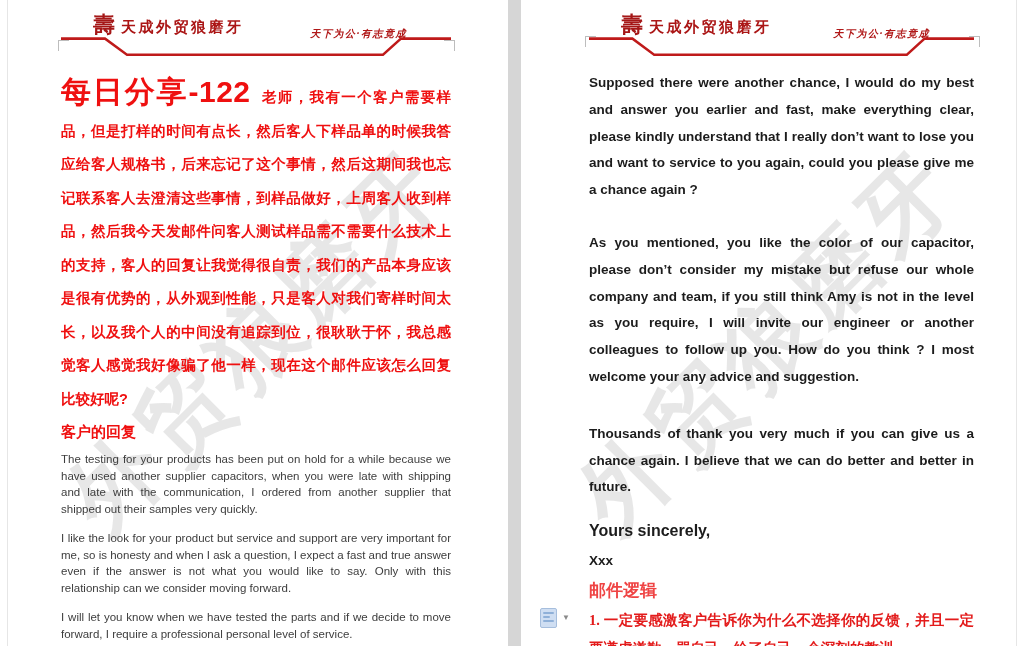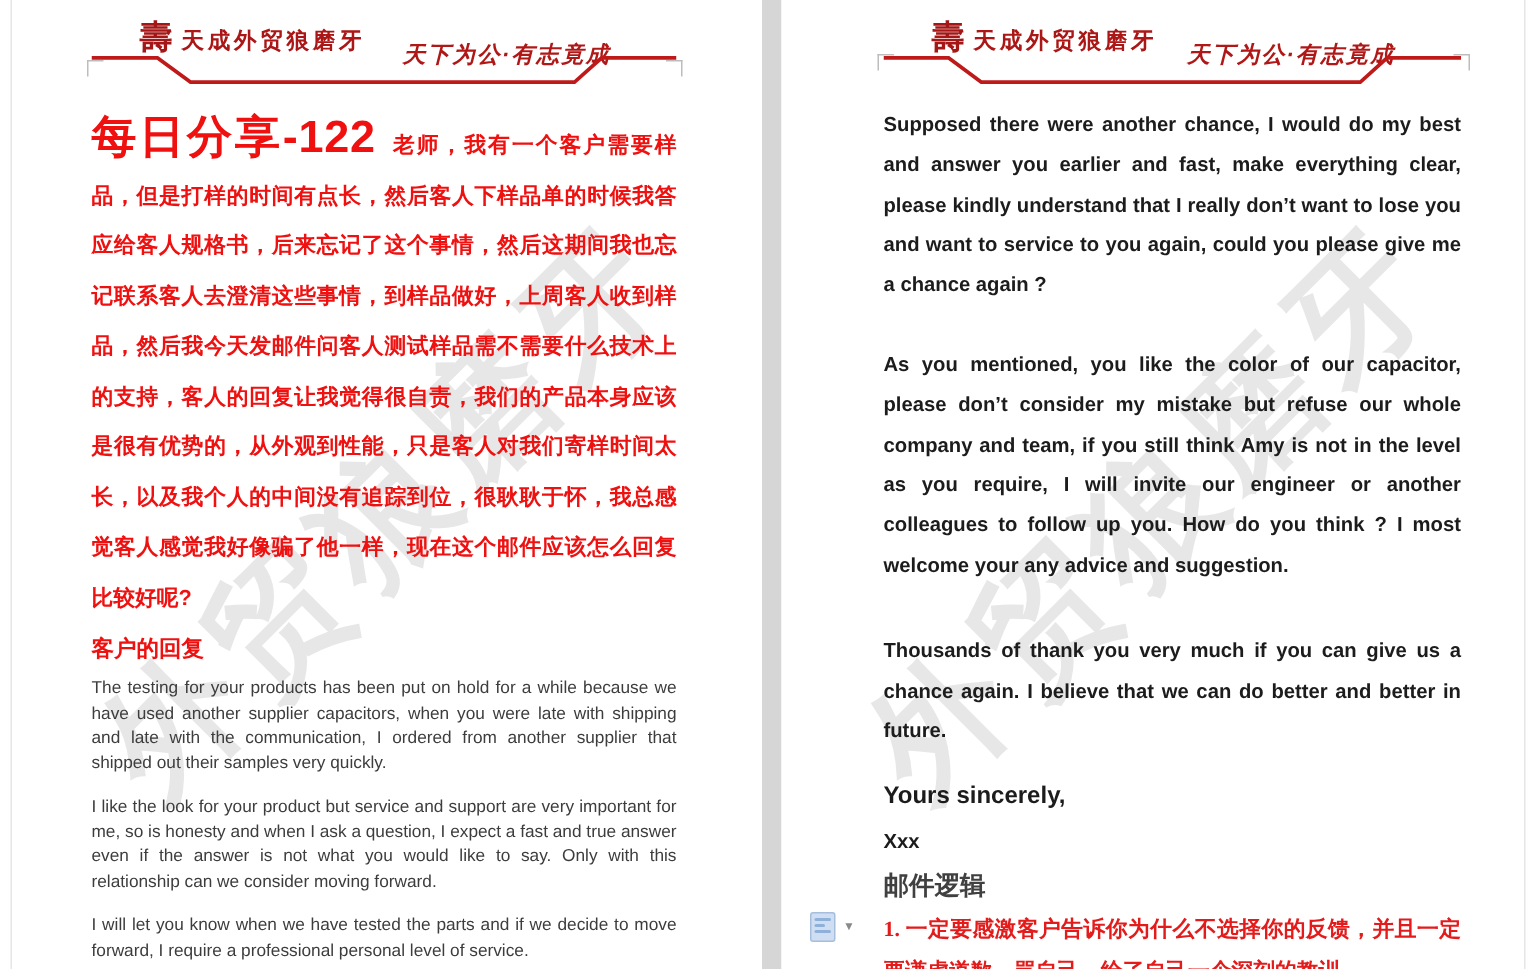--- a/index.html
+++ b/index.html
@@ -18,21 +18,21 @@
 
   
   .content1{position:relative;height:100%;padding:0 57px 0 53px;box-sizing:border-box;}
   .content2{position:relative;height:100%;padding:0 42px 0 68px;box-sizing:border-box;}
 
   
   .hdr{position:relative;height:50px;margin-top:12px;}
   .hdr .seal{position:absolute;left:32px;top:2px;font-size:22px;line-height:22px;color:#a51717;font-weight:bold;}
   .hdr .brand{position:absolute;left:60px;top:6px;font-size:15px;font-weight:bold;
               color:#ab1616;letter-spacing:2.5px;}
-  .hdr .slogan{position:absolute;right:44px;top:15px;font-size:15px;font-weight:bold;font-style:italic;
+  .hdr .slogan{position:absolute;right:44px;top:15px;font-size:10px;font-weight:bold;font-style:italic;
               color:#b01818;letter-spacing:1.5px;}
   .hdr svg{position:absolute;left:0;bottom:4px;width:100%;height:28px;}
 
   
   .wm{position:absolute;top:53%;left:50%;transform:translate(-50%,-50%) rotate(-45deg);
       font-size:90px;font-weight:bold;letter-spacing:8px;white-space:nowrap;
       color:rgba(96,96,96,0.15);pointer-events:none;z-index:0;}
   .z{position:relative;z-index:1;}
 
   
@@ -49,21 +49,21 @@
   .reply p{margin:0 0 13px 0;}
   .reply .nogap{margin-bottom:0;}
 
   
   .rp{color:#1c1c1c;font-weight:bold;font-size:13.5px;line-height:26.8px;text-align:justify;margin:0;}
   .rp1{margin-top:8px;}
   .rp2{margin-top:26px;}
   .rp3{margin-top:30px;}
   .closing{margin-top:21px;color:#1c1c1c;font-weight:bold;font-size:16px;}
   .signature{margin-top:13px;color:#1c1c1c;font-weight:bold;font-size:13.5px;}
-  .logic-h{margin-top:11px;color:#404040;font-weight:bold;font-size:17px;
+  .logic-h{margin-top:11px;color:#ef4444;font-weight:bold;font-size:17px;
            font-family:"Liberation Serif",serif;}
   .logic{margin-top:5px;color:#e31b1b;font-weight:bold;font-size:14.5px;line-height:27.6px;
          text-align:justify;font-family:"Liberation Serif",serif;}
   .logic p{margin:0;}
 
   
   .paste-btn{position:absolute;left:540px;top:608px;display:flex;align-items:center;z-index:5;
              cursor:pointer;}
   .paste-icon{width:17px;height:20px;background:#cfdef2;border:1px solid #a6bedd;border-radius:2px;
               position:relative;box-sizing:border-box;padding:3px 2px;}

